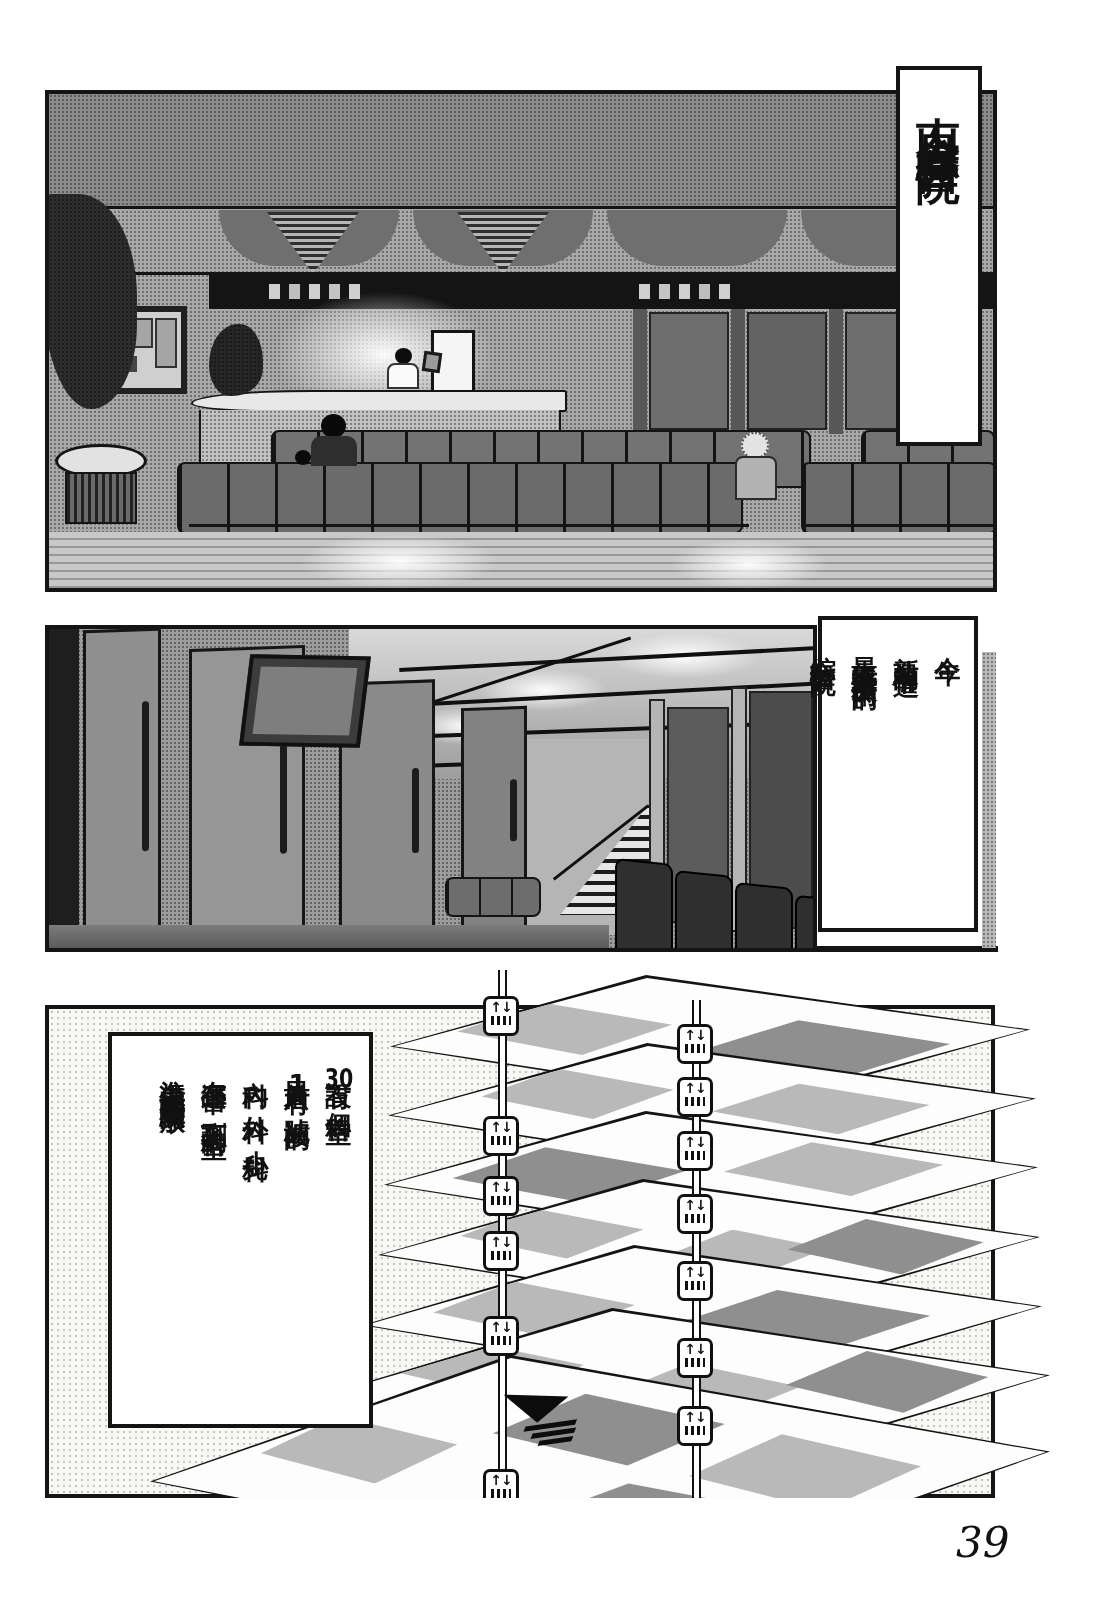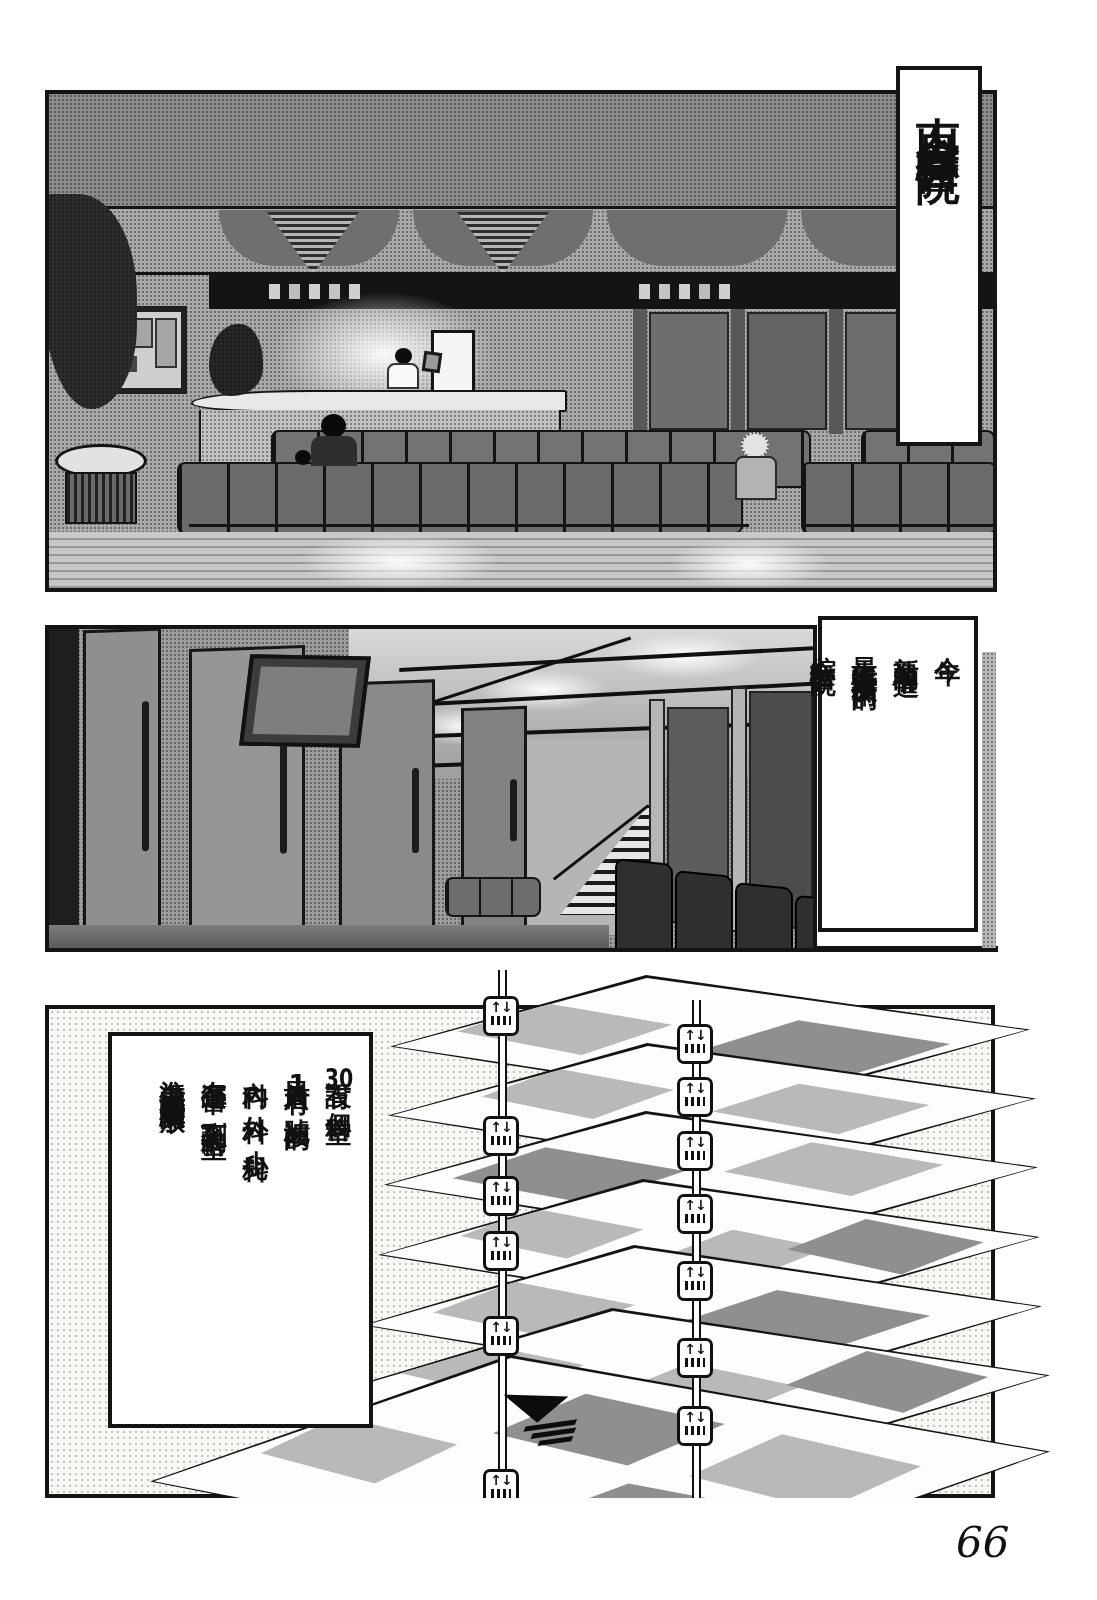--- a/index.html
+++ b/index.html
@@ -319,14 +319,14 @@
   <div class="txtbox" style="left:108px;top:1032px;width:265px;height:396px;">
     <div class="vtext" style="position:absolute;right:14px;top:24px;bottom:10px;font-size:26px;letter-spacing:3px;">
       <div class="vcol"><span>設有</span><span class="tcy">30</span><span>個科室</span></div>
       <div class="vcol"><span>目前只有</span><span class="tcy">1</span><span>號樓的</span></div>
       <div class="vcol">內科　外科　小兒科</div>
       <div class="vcol">在運營中　剩下的科室</div>
       <div class="vcol">準備完畢後將陸續開放</div>
     </div>
   </div>
 
-  <div id="pageno">66</div>
+  <div id="pageno">39</div>
 </div>
 
 </body></html>

